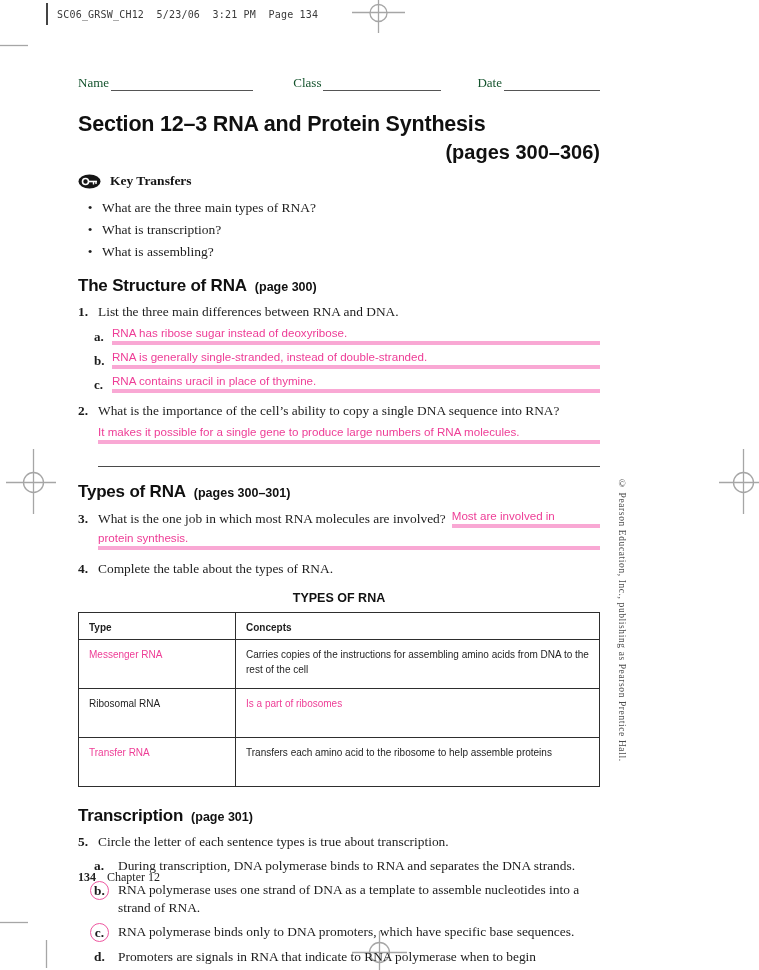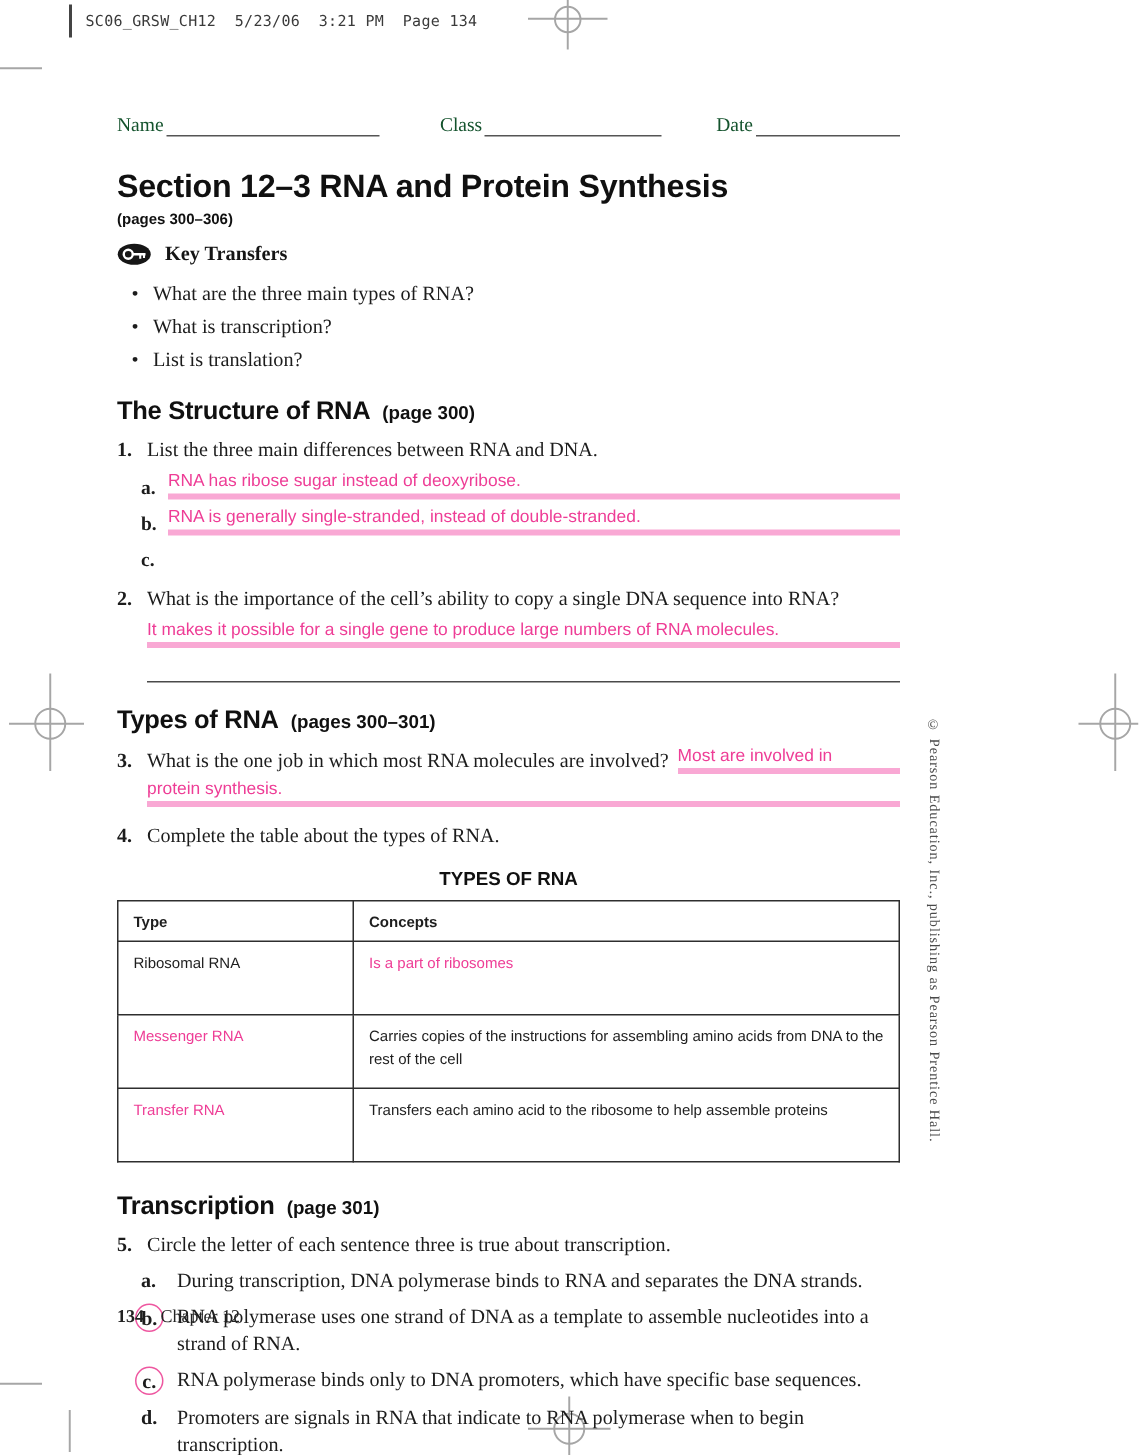--- a/index.html
+++ b/index.html
@@ -26,21 +26,21 @@
   .blank.date{width:96px;}
   .gap-c{width:40px;}
   .gap-d{width:36px;}
 
   .doc-title{
     margin-top:21px;font-family:"Liberation Sans",sans-serif;font-weight:bold;
     font-size:21.5px;letter-spacing:-0.2px;color:#101010;
   }
   .doc-pages{
     margin-top:4px;font-family:"Liberation Sans",sans-serif;font-weight:bold;
-    font-size:10px;color:#101010;
+    font-size:20px;color:#101010;text-align:right;
   }
   .keyrow{margin-top:9px;display:flex;align-items:center;gap:9px;}
   .keyrow .kc-label{font-weight:bold;font-size:13.5px;color:#151515;}
   .bullets{margin:8px 0 0 0;padding:0;list-style:none;}
   .bullets li{display:flex;line-height:22px;font-size:13.5px;}
   .bullets li .dot{width:24px;text-align:center;flex:0 0 24px;}
 
   .sec-head{
     margin-top:13px;font-family:"Liberation Sans",sans-serif;font-weight:bold;
     color:#101010;font-size:17px;letter-spacing:-0.2px;
@@ -167,21 +167,21 @@
     <li>
         <span class="dot">•</span>
         <span>What are the three main types of RNA?</span>
       </li>
     <li>
         <span class="dot">•</span>
         <span>What is transcription?</span>
       </li>
     <li>
         <span class="dot">•</span>
-        <span>List is translation?</span>
+        <span>What is assembling?</span>
       </li>
   </ul>
 
   <div class="sec-head">
     <span>The Structure of RNA</span><span class="pref">(page 300)</span>
   </div>
 
   <div class="q">
     <span class="qnum">1.</span>
     <span class="qtext">List the three main differences between RNA and DNA.</span>
@@ -189,20 +189,21 @@
   <div class="ans-row">
     <span class="alet">a.</span>
     <span class="ans-line">RNA has ribose sugar instead of deoxyribose.</span>
   </div>
   <div class="ans-row">
     <span class="alet">b.</span>
     <span class="ans-line">RNA is generally single-stranded, instead of double-stranded.</span>
   </div>
   <div class="ans-row">
     <span class="alet">c.</span>
+    <span class="ans-line">RNA contains uracil in place of thymine.</span>
   </div>
 
   <div class="q" style="margin-top:9px;">
     <span class="qnum">2.</span>
     <span class="qtext">What is the importance of the cell’s ability to copy a single DNA sequence into RNA?</span>
   </div>
   <div class="ans-full">
     <span class="ans-line">It makes it possible for a single gene to produce large numbers of RNA molecules.</span>
   </div>
   <div class="ans-empty"></div>
@@ -226,41 +227,41 @@
   </div>
 
   <div class="tbl-title">TYPES OF RNA</div>
   <table class="rna">
     <tbody>
         <tr>
       <th class="c-type">Type</th>
       <th>Concepts</th>
     </tr>
     <tr>
+      <td class="c-type pink">Messenger RNA</td>
+      <td>Carries copies of the instructions for assembling amino acids from DNA to the rest of the cell</td>
+    </tr>
+    <tr>
       <td class="c-type">Ribosomal RNA</td>
       <td class="pink">Is a part of ribosomes</td>
-    </tr>
-    <tr>
-      <td class="c-type pink">Messenger RNA</td>
-      <td>Carries copies of the instructions for assembling amino acids from DNA to the rest of the cell</td>
     </tr>
     <tr>
       <td class="c-type pink">Transfer RNA</td>
       <td>Transfers each amino acid to the ribosome to help assemble proteins</td>
     </tr>
   </tbody>
     </table>
 
   <div class="sec-head sh-trans">
     <span>Transcription</span><span class="pref">(page 301)</span>
   </div>
 
   <div class="q">
     <span class="qnum">5.</span>
-    <span class="qtext">Circle the letter of each sentence three is true about transcription.</span>
+    <span class="qtext">Circle the letter of each sentence types is true about transcription.</span>
   </div>
 
   <div class="opt">
     <span class="olet">a.</span>
     <span class="otext">During transcription, DNA polymerase binds to RNA and separates the DNA strands.</span>
   </div>
   <div class="opt">
     <span class="olet"><span class="circ">b.</span></span>
     <span class="otext">RNA polymerase uses one strand of DNA as a template to assemble nucleotides into a strand of RNA.</span>
   </div>

